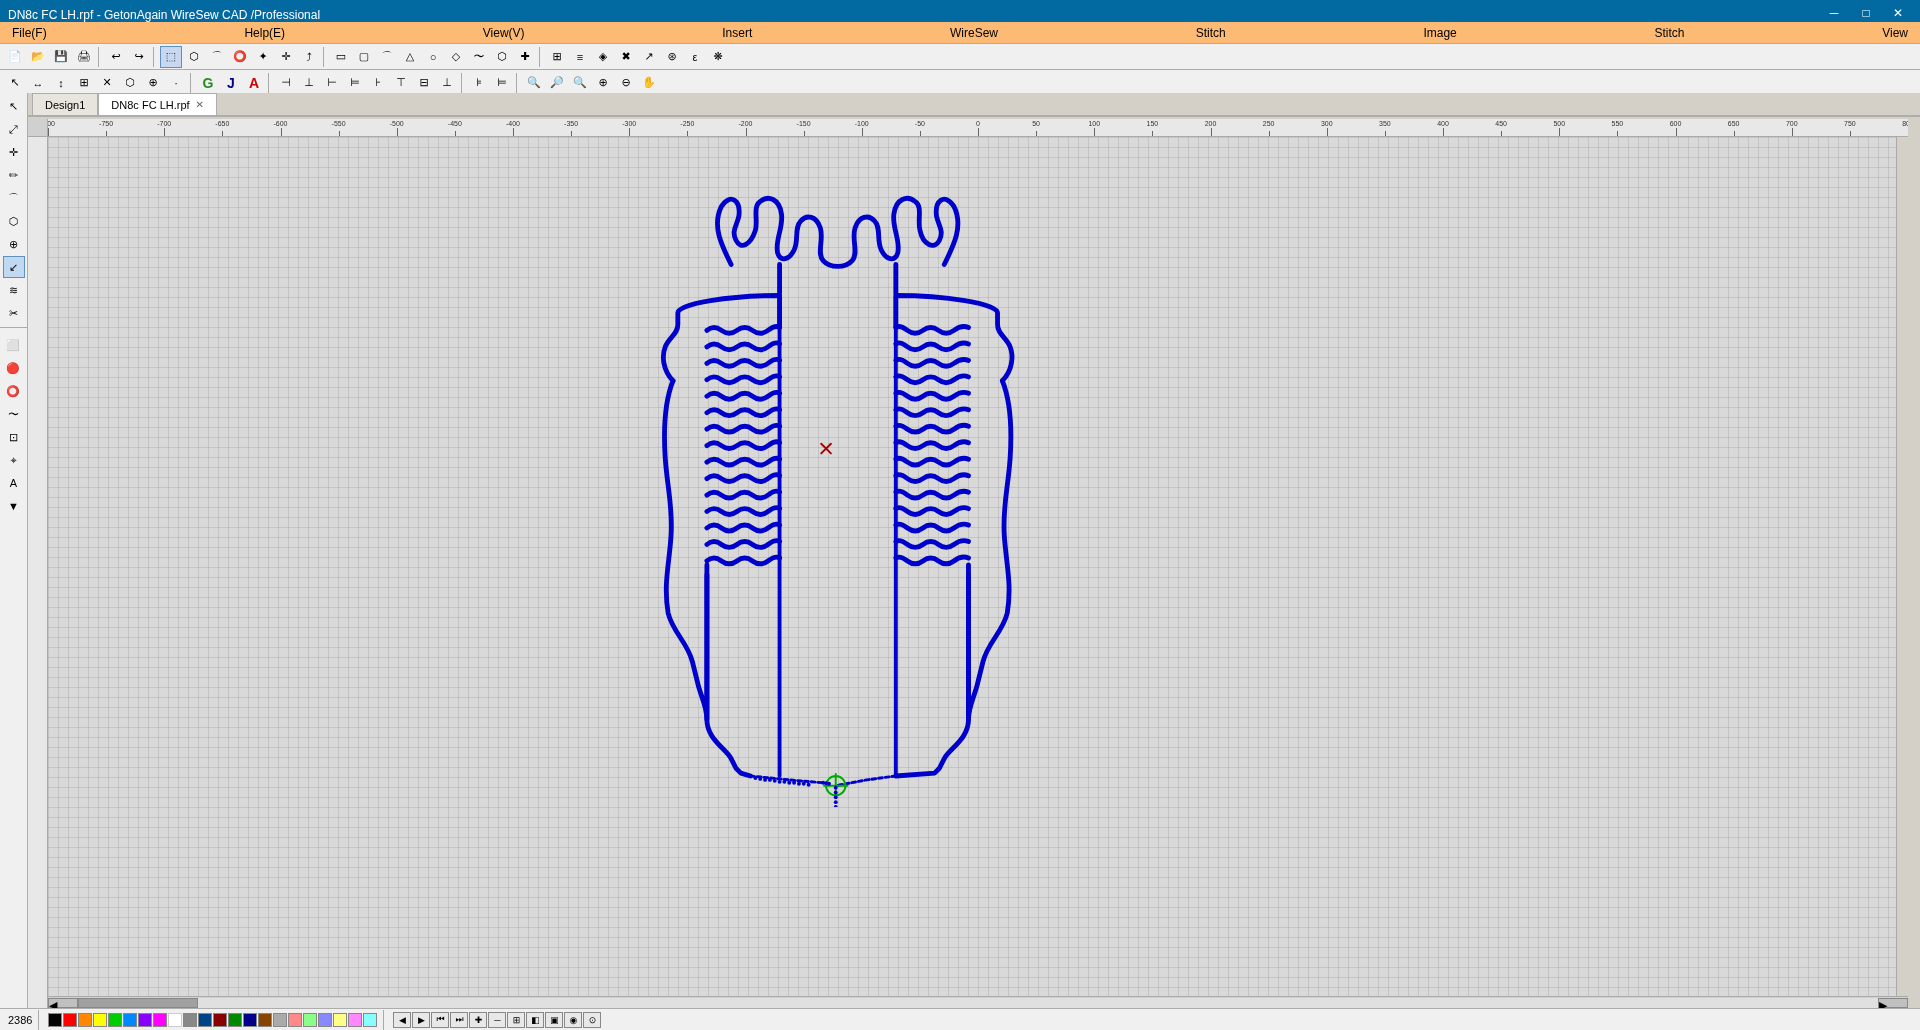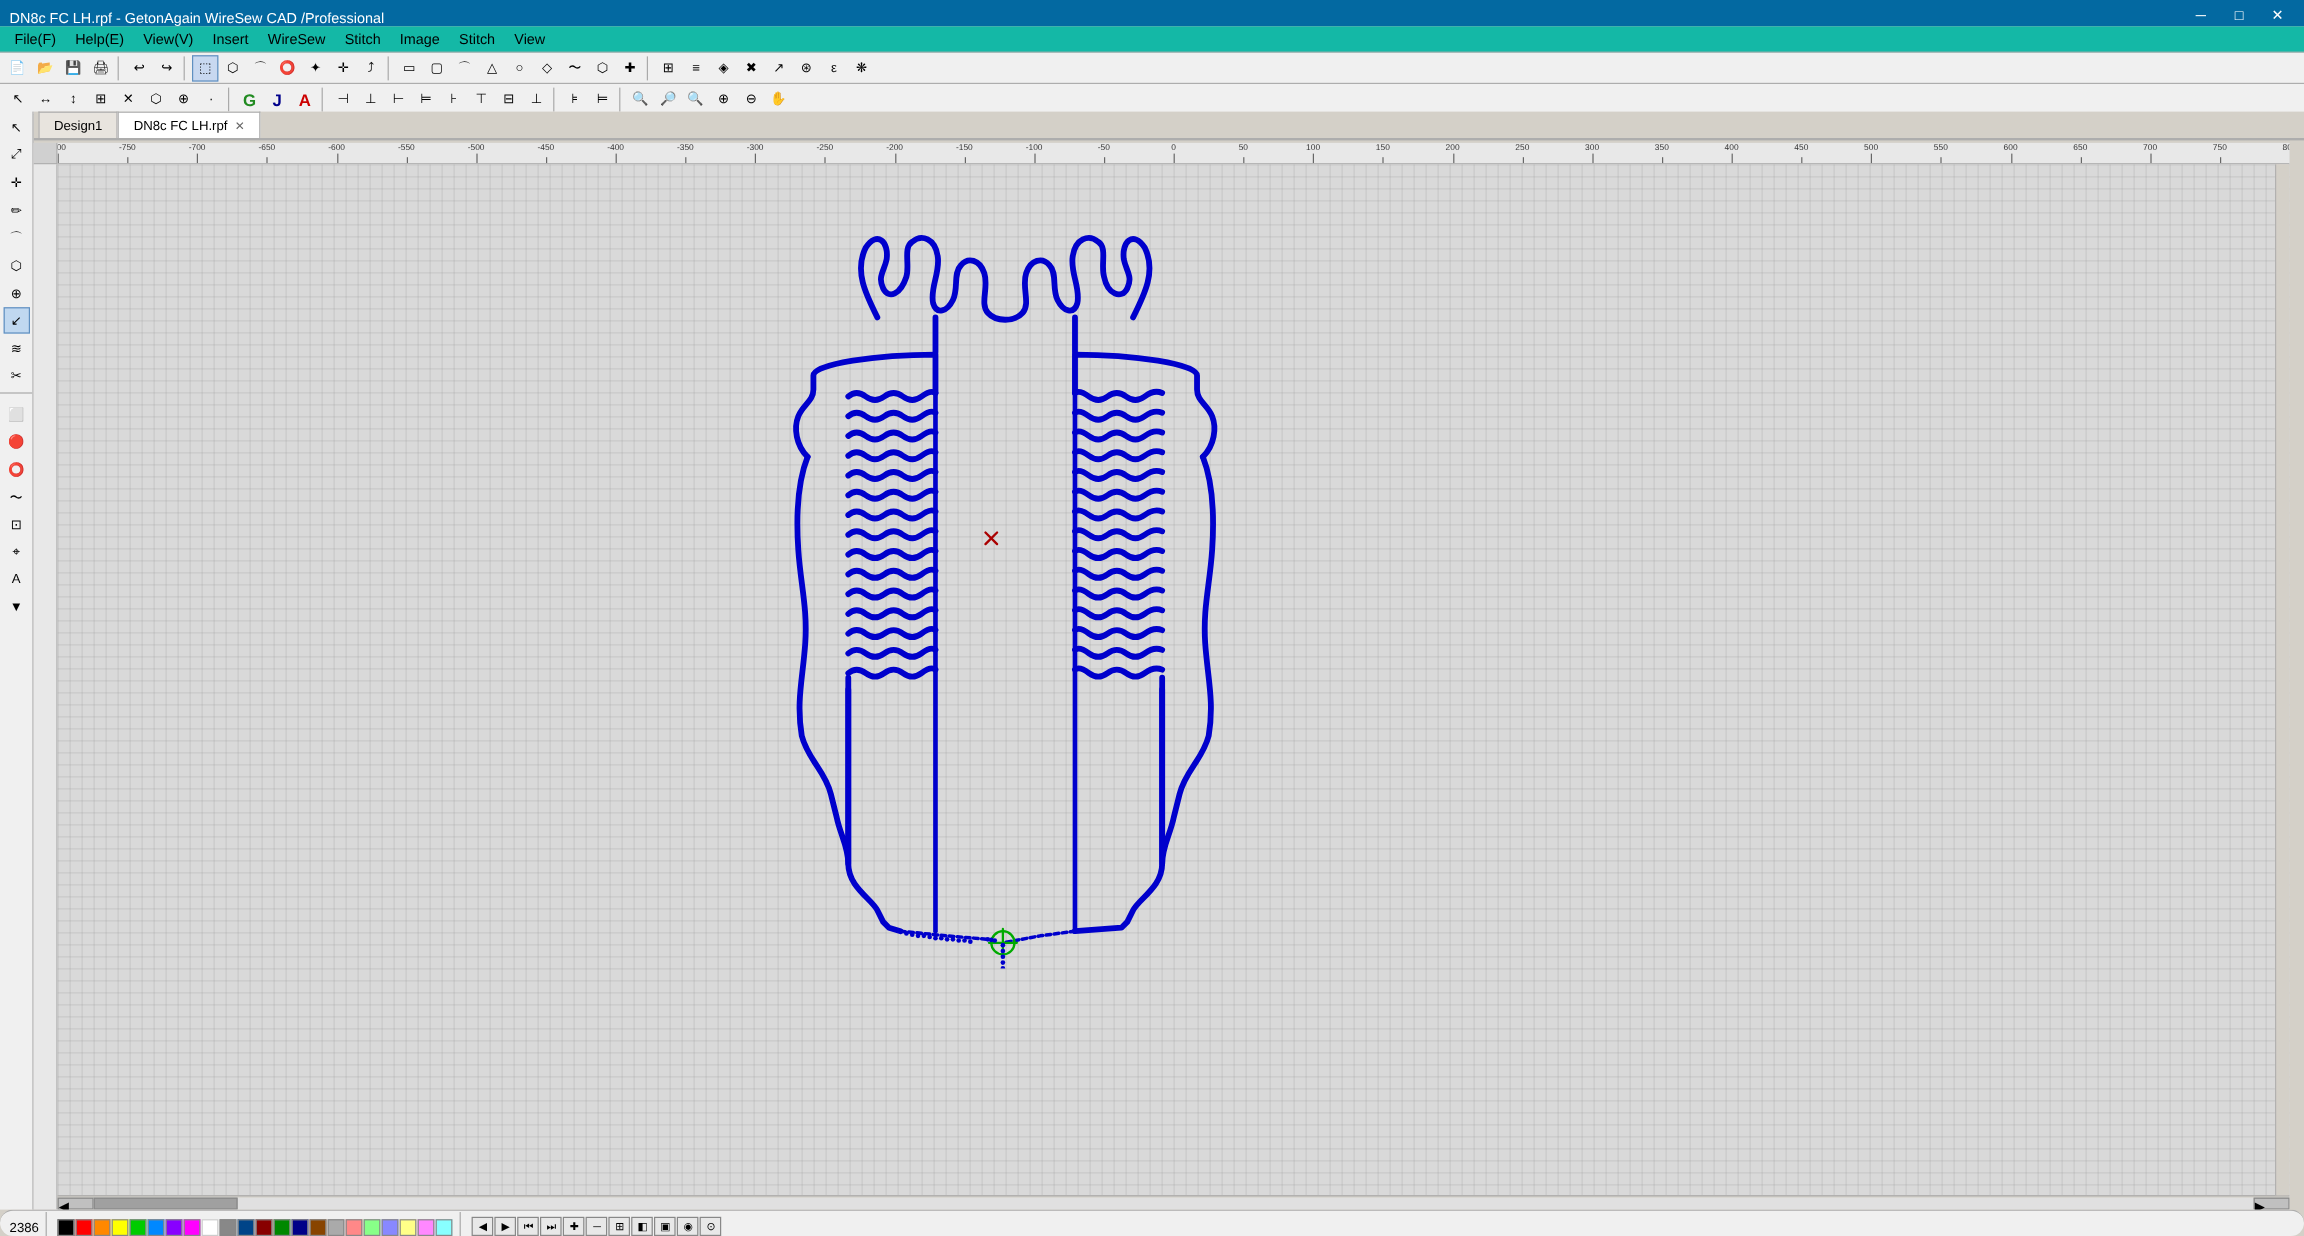--- a/index.html
+++ b/index.html
@@ -9,24 +9,25 @@
     #title-bar {
       width: 100%; height: 22px; background: #0369a1;
       display: flex; align-items: flex-end; justify-content: space-between;
       padding: 0 8px; color: white; font-size: 12px;
     }
     #title-bar-controls { display: flex; gap: 4px; }
     .title-btn { width: 28px; height: 18px; background: transparent; border: none; color: white; font-size: 12px; cursor: pointer; display: flex; align-items: center; justify-content: center; }
 
     
     #menu-bar {
-      width: 100%; height: 22px; background: #14b8a6;
+      width: 100%; height: 22px; background: #fdba74;
       display: flex; align-items: center;
       border-bottom: 1px solid #adadad;
       padding: 0 4px;
+      justify-content: space-between;
     }
     .menu-item {
       padding: 2px 8px; cursor: pointer; font-size: 12px; height: 100%;
       display: flex; align-items: center;
     }
 
     
     .toolbar-row {
       width: 100%; height: 26px; background: #f0f0f0;
       display: flex; align-items: center; gap: 1px;
@@ -113,21 +114,21 @@
     }
     #scrollbar-right {
       position: absolute; top: 18px; right: 0; width: 12px; bottom: 12px;
       background: #d4d0c8; border-left: 1px solid #aaa;
     }
 
     
     #status-bar {
       position: absolute; bottom: 0; left: 0; right: 0; height: 22px;
       background: #f0f0f0; border-top: 1px solid #adadad;
-      display: flex; align-items: flex-end; gap: 4px; padding: 0 4px; border-radius: 11px;
+      display: flex; align-items: center; gap: 4px; padding: 0 4px;
     }
 
     
     .palette-btn {
       width: 14px; height: 14px; cursor: pointer;
       border: 1px solid #888;
     }
 
     
     .ctrl-btn {

